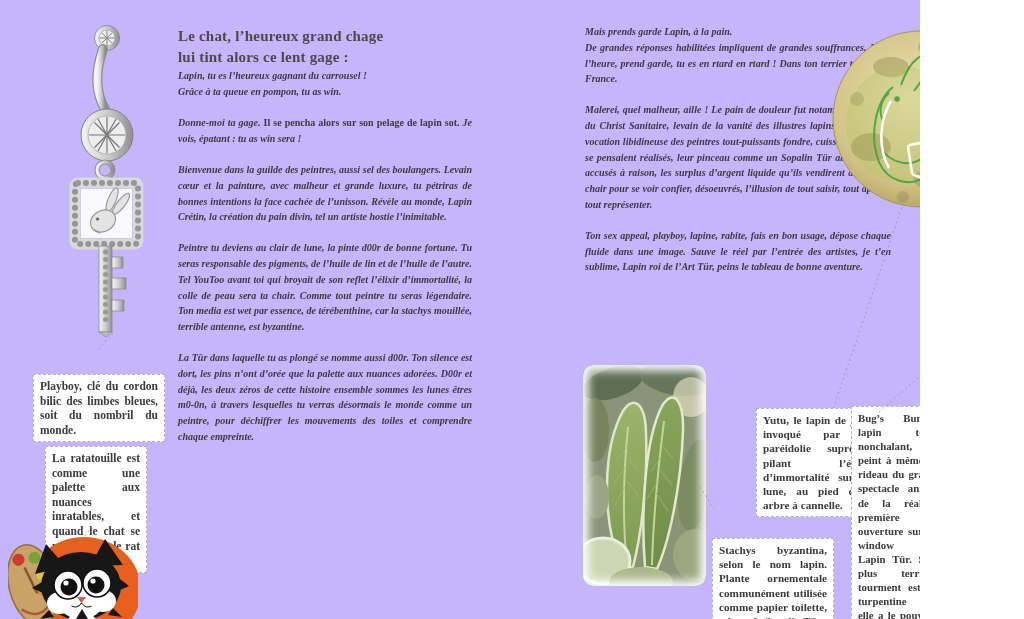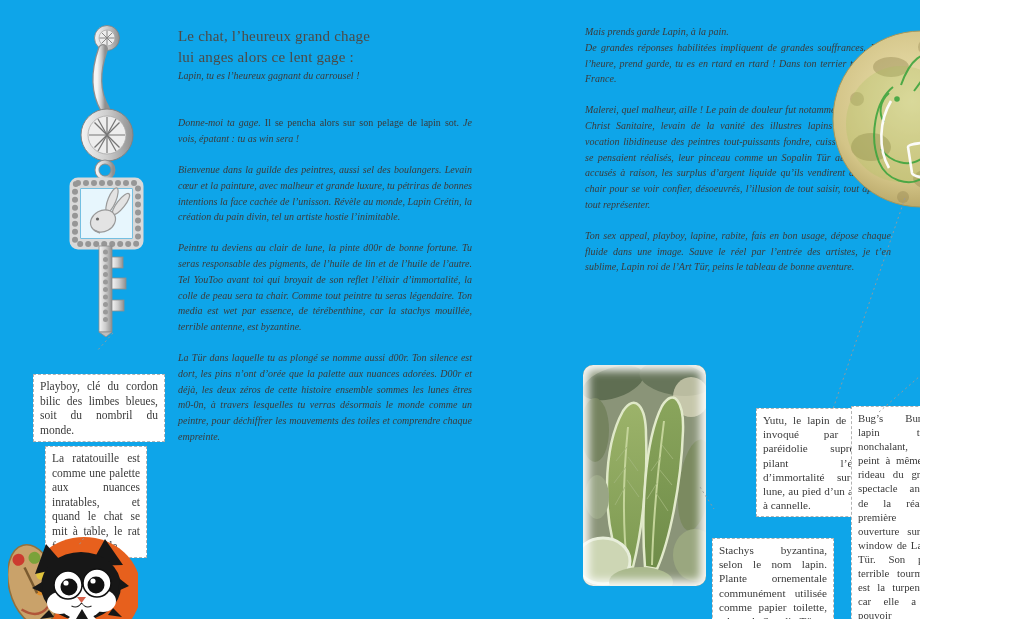--- a/index.html
+++ b/index.html
@@ -1,17 +1,17 @@
 <!DOCTYPE html>
 <html><head>
 <meta charset="utf-8">
 <style>
   html,body{margin:0;padding:0;background:#ffffff;}
-  .canvas{position:relative;width:920px;height:619px;background:#0ea5e9;overflow:hidden;
-          font-family:"Liberation Serif", serif;color:#3b3b3b;}
+  .canvas{position:relative;width:920px;height:619px;background:#c4b5fd;overflow:hidden;
+          font-family:"Liberation Serif", serif;color:#3b3b3b;font-weight:bold;}
   
   .col{position:absolute;}
   .col-left{left:178px;top:26px;width:294px;}
   .col-right{left:585px;top:24px;width:306px;}
   .heading{font-size:15px;line-height:21px;color:#4d4a46;font-style:normal;letter-spacing:.2px;}
   .para{margin:0;font-size:10px;line-height:15.8px;text-align:justify;font-style:italic;}
   .para span.rm{font-style:normal;}
   .col-left .para:first-of-type{}
   .para + .para{margin-top:15px;}
   
@@ -34,22 +34,22 @@
   .leaders{position:absolute;left:0;top:0;width:1024px;height:619px;pointer-events:none;}
   .vignette{position:absolute;left:0;top:0;width:123px;height:221px;border-radius:10px;
             box-shadow:inset 0 0 9px 6px rgba(255,255,255,.92);pointer-events:none;}
 </style>
 </head>
 <body>
 
 <div class="canvas">
 
   <div class="col col-left">
-    <div class="heading"><span>Le chat, l’heureux grand chage</span><br><span>lui anges alors ce lent gage :</span></div>
-    <p class="para"><span>Lapin, tu es l’heureux gagnant du carrousel !</span><br><br><br><span>Donne-moi ta gage. </span><span class="rm">Il se pencha alors sur son pelage de lapin sot. </span><span>Je vois, épatant : tu as win sera !</span></p>
+    <div class="heading"><span>Le chat, l’heureux grand chage</span><br><span>lui tint alors ce lent gage :</span></div>
+    <p class="para"><span>Lapin, tu es l’heureux gagnant du carrousel !</span><br><span>Grâce à ta queue en pompon, tu as win.</span><br><br><span>Donne-moi ta gage. </span><span class="rm">Il se pencha alors sur son pelage de lapin sot. </span><span>Je vois, épatant : tu as win sera !</span></p>
     <p class="para"><span>Bienvenue dans la guilde des peintres, aussi sel des boulangers. Levain cœur et la painture, avec malheur et grande luxure, tu pétriras de bonnes intentions la face cachée de l’unisson. Révèle au monde, Lapin Crétin, la création du pain divin, tel un artiste hostie l’inimitable.</span></p>
     <p class="para"><span>Peintre tu deviens au clair de lune, la pinte d00r de bonne fortune. Tu seras responsable des pigments, de l’huile de lin et de l’huile de l’autre. Tel YouToo avant toi qui broyait de son reflet l’élixir d’immortalité, la colle de peau sera ta chair. Comme tout peintre tu seras légendaire. Ton media est wet par essence, de térébenthine, car la stachys mouillée, terrible antenne, est byzantine.</span></p>
     <p class="para"><span>La Tür dans laquelle tu as plongé se nomme aussi d00r. Ton silence est dort, les pins n’ont d’orée que la palette aux nuances adorées. D00r et déjà, les deux zéros de cette histoire ensemble sommes les lunes êtres m0-0n, à travers lesquelles tu verras désormais le monde comme un peintre, pour déchiffrer les mouvements des toiles et comprendre chaque empreinte.</span></p>
   </div>
 
   <div class="col col-right">
     <p class="para"><span>Mais prends garde Lapin, à la pain.</span><br><span>De grandes réponses habilitées impliquent de grandes souffrances. D’où l’heure, prend garde, tu es en rtard en rtard ! Dans ton terrier tu es sous France.</span></p>
     <p class="para"><span>Malerei, quel malheur, aille ! Le pain de douleur fut notamment le corps du Christ Sanitaire, levain de la vanité des illustres lapins chrétiens, la vocation libidineuse des peintres tout-puissants fondre, cuisse sin esthètes se pensaient réalisés, leur pinceau comme un Sopalin Tür absorbant les accusés à raison, les surplus d’argent liquide qu’ils vendirent aux anges chair pour se voir confier, désoeuvrés, l’illusion de tout saisir, tout aplatir, tout représenter.</span></p>
     <p class="para"><span>Ton sex appeal, playboy, lapine, rabite, fais en bon usage, dépose chaque fluide dans une image. Sauve le réel par l’entrée des artistes, je t’en sublime, Lapin roi de l’Art Tür, peins le tableau de bonne aventure.</span></p>
   </div>

